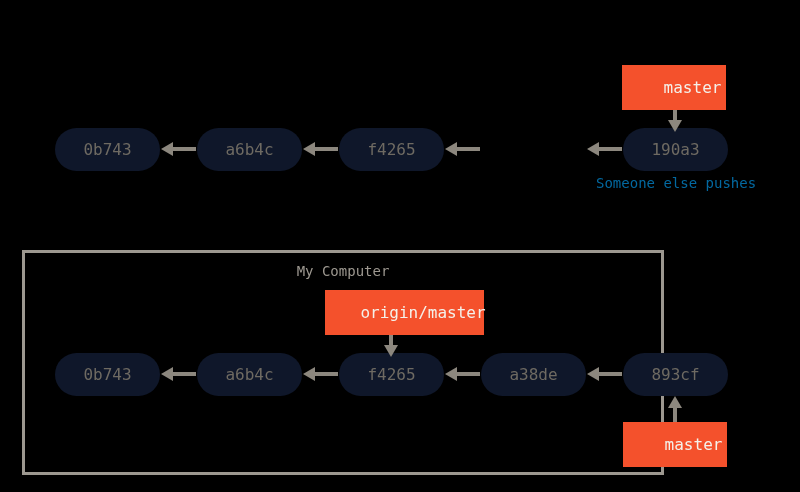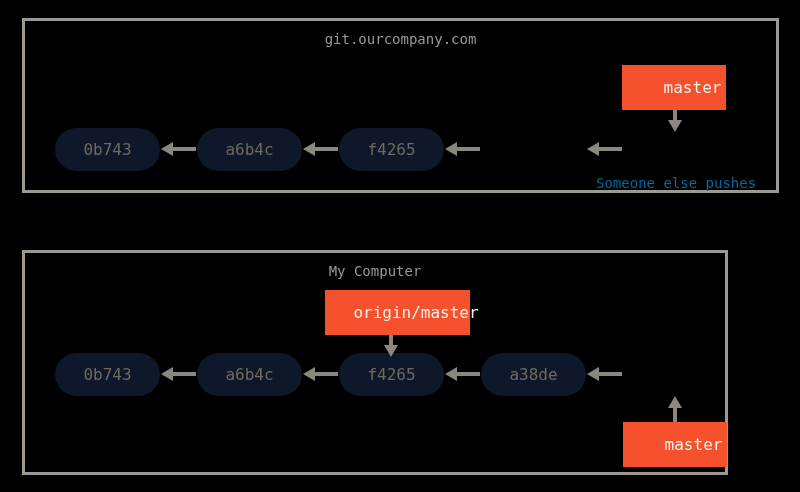--- a/index.html
+++ b/index.html
@@ -29,21 +29,21 @@
   }
   #panel-server {
     left: 22px;
     top: 18px;
     width: 757px;
     height: 175px;
   }
   #panel-local {
     left: 22px;
     top: 250px;
-    width: 706px;
+    width: 642px;
     height: 225px;
   }
   .panel-title {
     position: absolute;
     width: 100%;
     text-align: center;
     color: #9d9890;
     font-size: 14px;
     letter-spacing: 0px;
     white-space: nowrap;
@@ -155,27 +155,25 @@
     font-size: 14px;
     white-space: nowrap;
     font-family: "DejaVu Sans Mono", "Liberation Mono", monospace;
   }
 </style>
 </head>
 <body>
 
 <div id="stage">
 
-  <div class="panel" id="panel-server">
-    <div class="panel-title" id="title-server">git.ourcompany.com</div>
-  </div>
 
   <div class="commit" style="left:55px;  top:128px;">0b743</div>
   <div class="commit" style="left:197px; top:128px;">a6b4c</div>
   <div class="commit" style="left:339px; top:128px;">f4265</div>
+  <div class="commit" style="left:623px; top:128px;">190a3</div>
 
   <div class="arrow-left" style="left:161px; top:142px; width:35px;">
     <div class="head"></div>
     <div class="shaft"></div>
   </div>
   <div class="arrow-left" style="left:303px; top:142px; width:35px;">
     <div class="head"></div>
     <div class="shaft"></div>
   </div>
   <div class="arrow-left" style="left:445px; top:142px; width:35px;">
@@ -196,39 +194,40 @@
   <div class="caption" style="left:596px; top:175px;">Someone else pushes</div>
 
   <div class="panel" id="panel-local">
     <div class="panel-title" id="title-local">My Computer</div>
   </div>
 
   <div class="commit" style="left:55px;  top:353px;">0b743</div>
   <div class="commit" style="left:197px; top:353px;">a6b4c</div>
   <div class="commit" style="left:339px; top:353px;">f4265</div>
   <div class="commit" style="left:481px; top:353px;">a38de</div>
+  <div class="commit" style="left:623px; top:353px;">893cf</div>
 
   <div class="arrow-left" style="left:161px; top:367px; width:35px;">
     <div class="head"></div>
     <div class="shaft"></div>
   </div>
   <div class="arrow-left" style="left:303px; top:367px; width:35px;">
     <div class="head"></div>
     <div class="shaft"></div>
   </div>
   <div class="arrow-left" style="left:445px; top:367px; width:35px;">
     <div class="head"></div>
     <div class="shaft"></div>
   </div>
   <div class="arrow-left" style="left:587px; top:367px; width:35px;">
     <div class="head"></div>
     <div class="shaft"></div>
   </div>
 
-  <div class="reflabel" style="left:325px; top:290px; width:145px;">origin/master</div>
+  <div class="reflabel" style="left:325px; top:290px; width:159px;">origin/master</div>
   <div class="arrow-down" style="left:384px; top:335px; height:22px;">
     <div class="shaft"></div>
     <div class="head"></div>
   </div>
 
   <div class="reflabel" style="left:623px; top:422px; width:104px;">master</div>
   <div class="arrow-up" style="left:668px; top:396px; height:26px;">
     <div class="shaft"></div>
     <div class="head"></div>
   </div>

